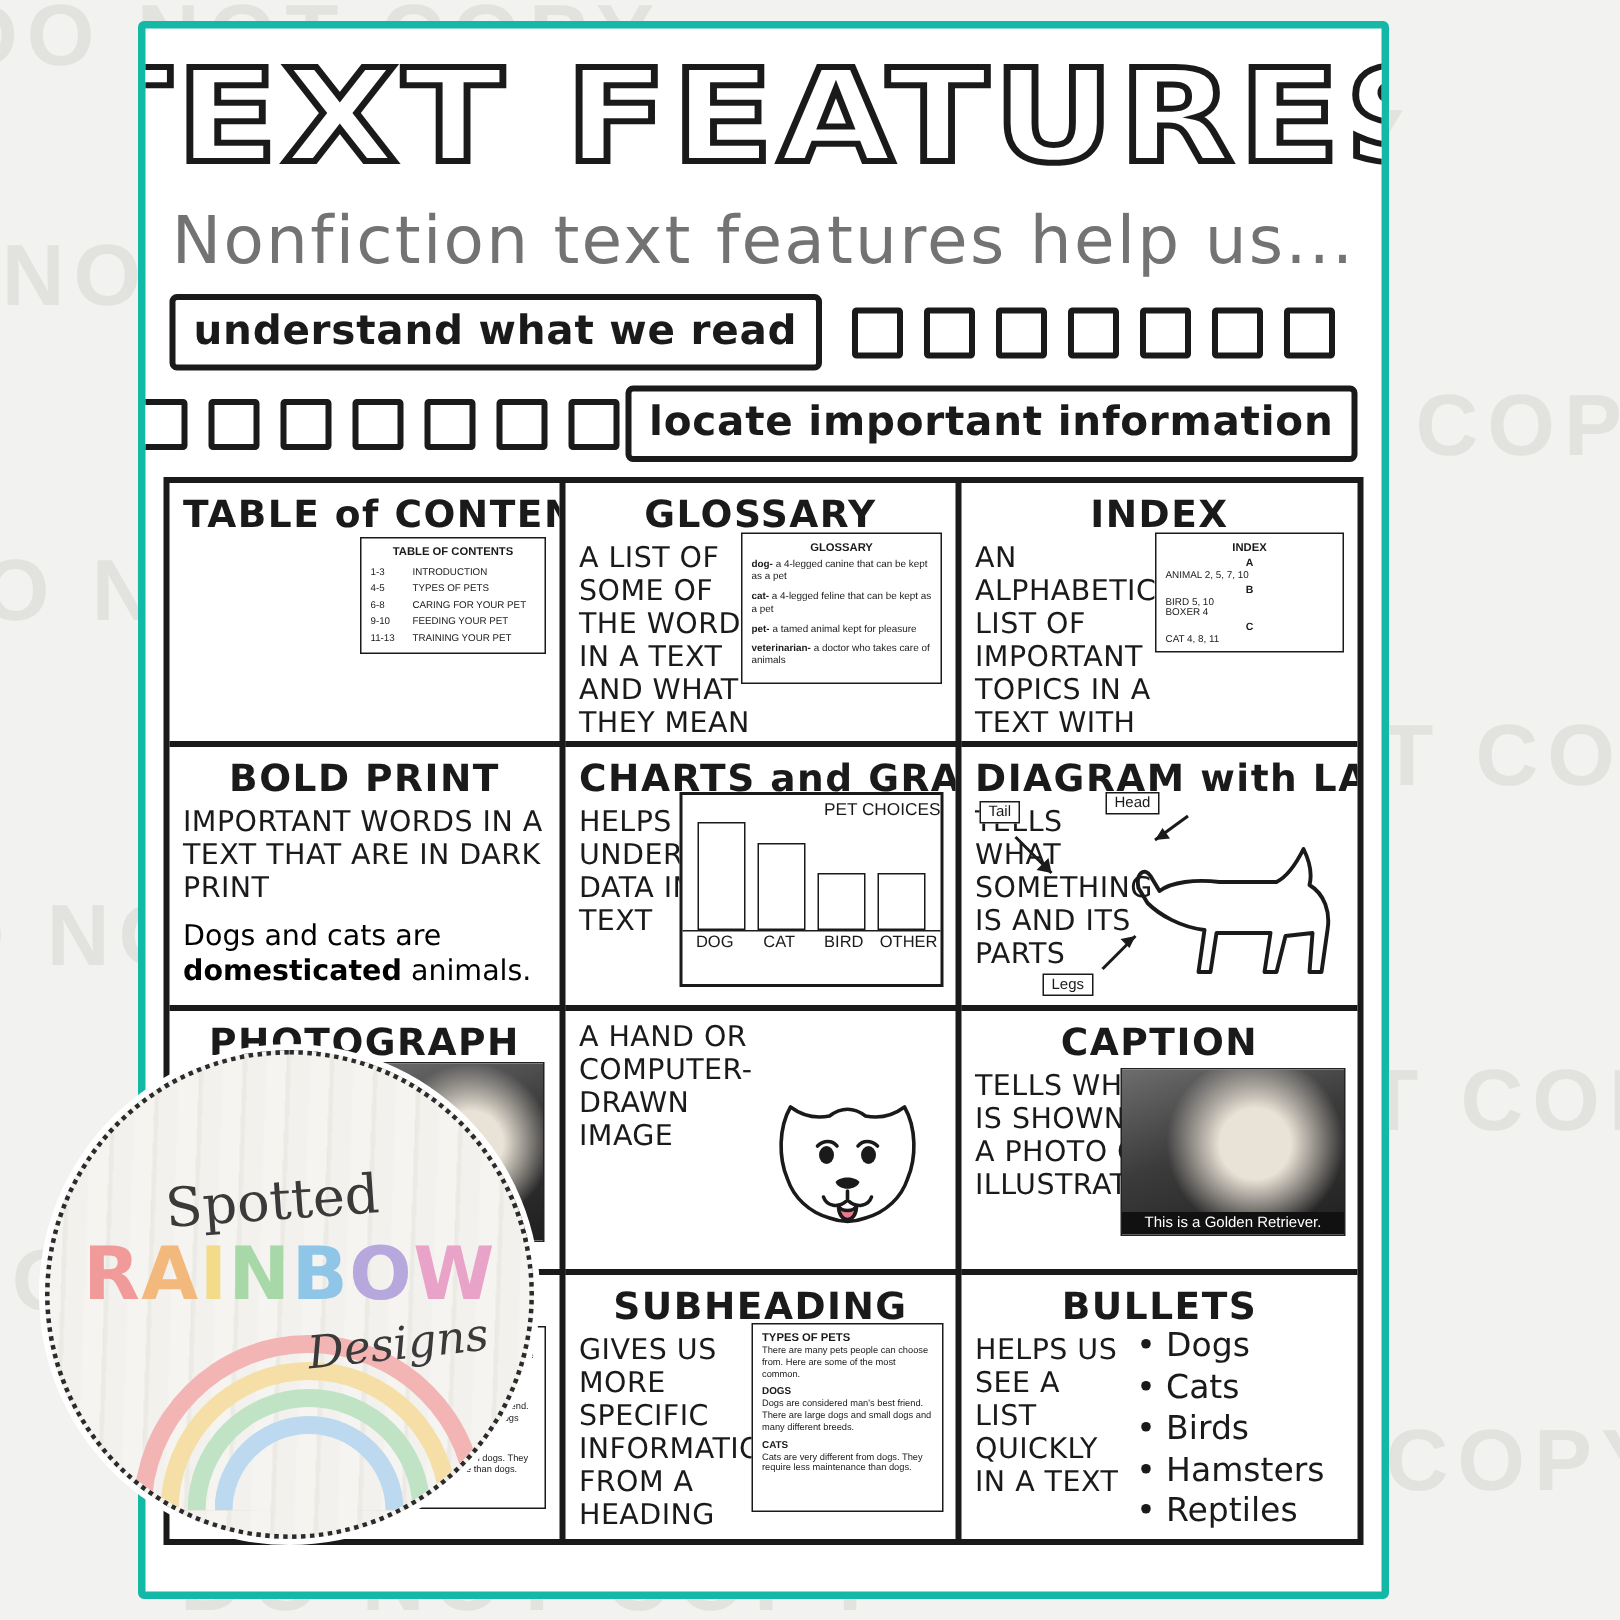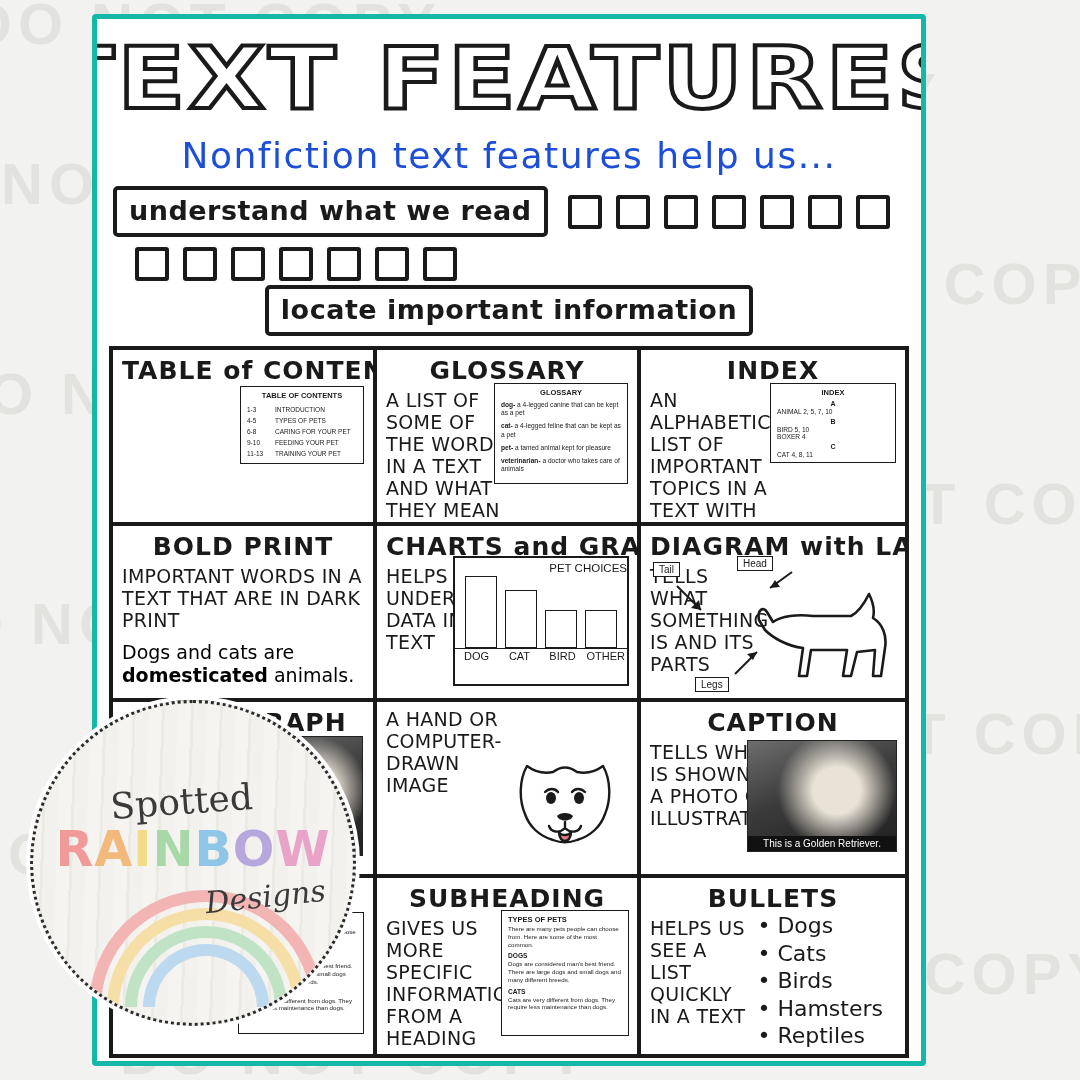--- a/index.html
+++ b/index.html
@@ -38,26 +38,26 @@
     color:#ffffff;
     -webkit-text-stroke:4px #1a1a1a;
     text-shadow:
       -1px -1px 0 #1a1a1a, 1px -1px 0 #1a1a1a,
       -1px 1px 0 #1a1a1a, 1px 1px 0 #1a1a1a;
     transform:scaleX(1.15);
   }
   .subtitle{
     text-align:center;
     font-family:"DejaVu Sans", sans-serif;
-    font-size:36px;letter-spacing:1.5px;
-    color:#1d4ed8;margin:14px 0 10px 0;
+    font-size:44px;letter-spacing:1.5px;
+    color:#737373;margin:14px 0 10px 0;
   }
   .bannerrow{display:flex;align-items:center;padding:0 16px;margin-bottom:10px;}
   .bannerrow.r1{justify-content:flex-start;gap:20px;}
-  .bannerrow.r2{justify-content:flex-end;gap:4px;flex-direction:column;}
+  .bannerrow.r2{justify-content:flex-end;gap:4px;}
   .banner{
     border:4px solid #1a1a1a;border-radius:5px;
     padding:5px 12px 7px 12px;
     font-family:"DejaVu Sans", sans-serif;
     font-size:27px;font-weight:700;letter-spacing:0.5px;color:#1a1a1a;
     background:#fff;white-space:nowrap;
   }
   .boxes{display:flex;gap:14px;}
   .sqbox{width:26px;height:26px;border:4px solid #1a1a1a;border-radius:3px;background:#fff;}
   

